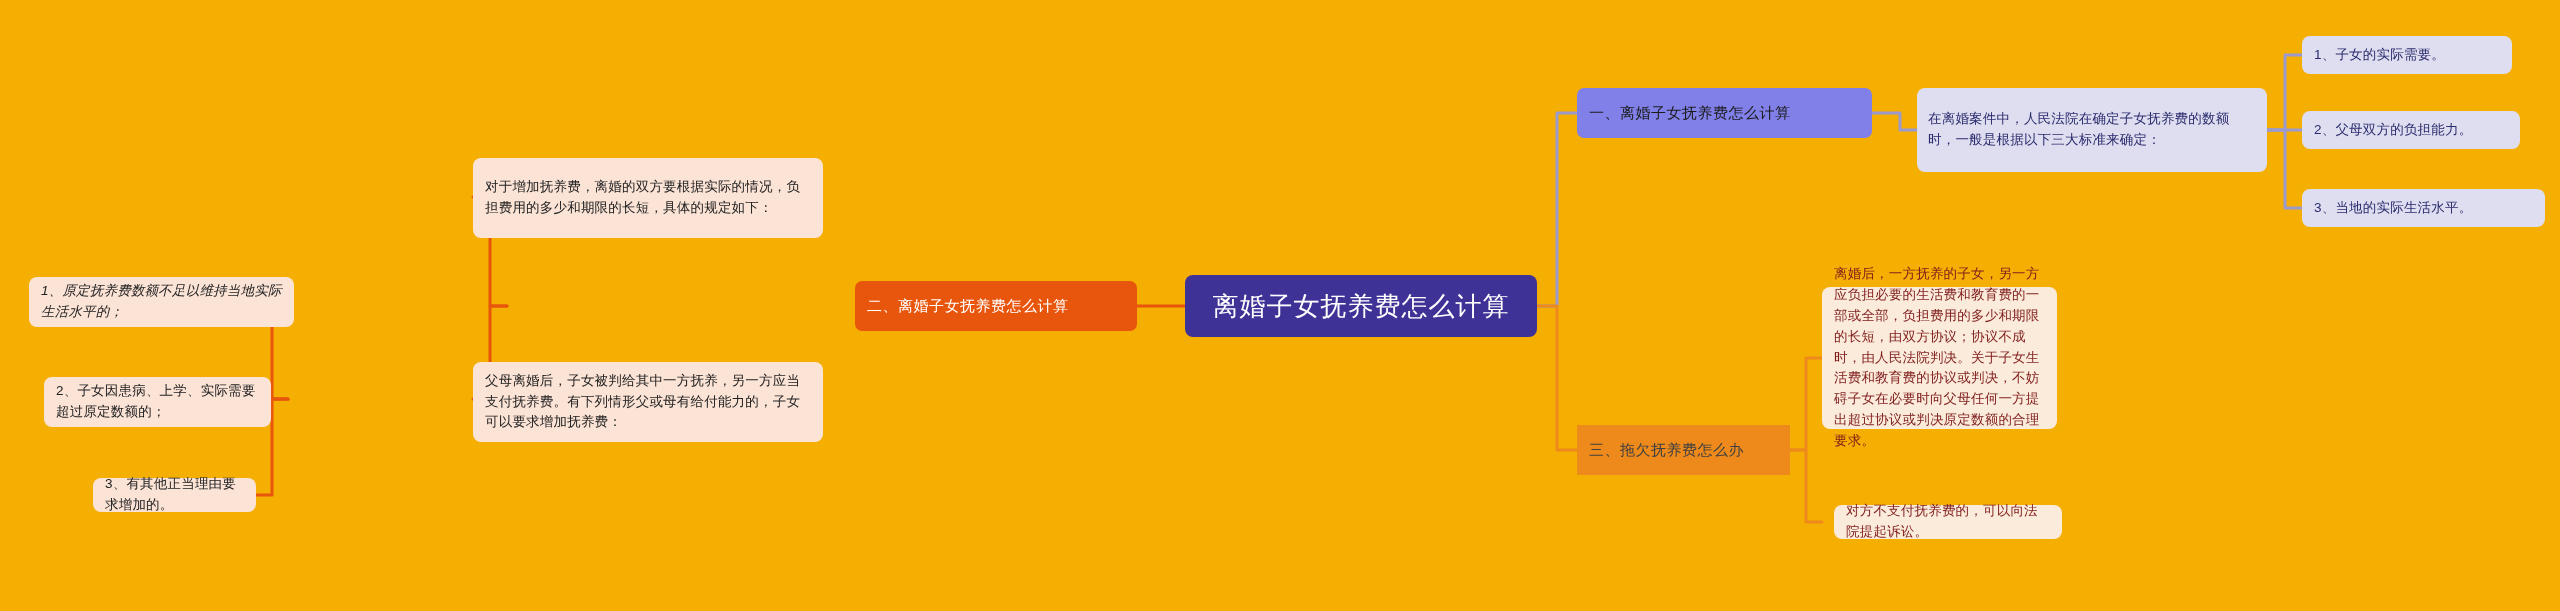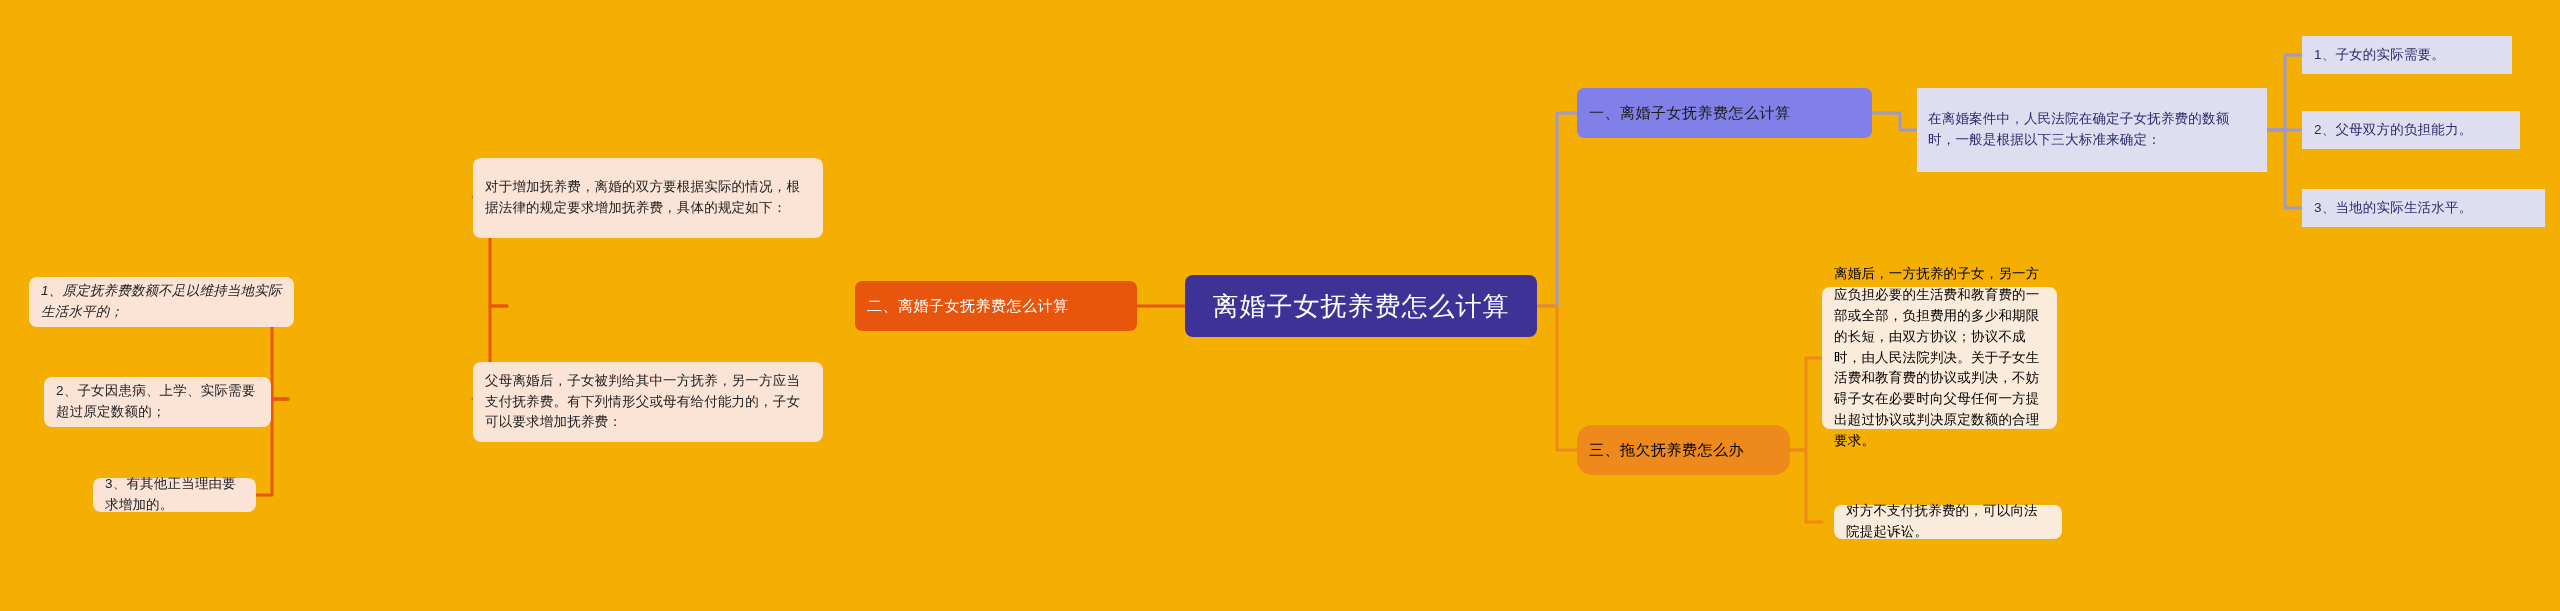--- a/index.html
+++ b/index.html
@@ -66,53 +66,53 @@
     border-radius: 7px;
     color: #FFFFFF;
     font-size: 15px;
     line-height: 1.3;
     padding: 6px 12px;
     letter-spacing: .5px;
   }
   
   .n-b3 {
     background: #EE8A1B;
-    border-radius: 15px;
-    color: #000000;
+    border-radius: 1px;
+    color: #404040;
     font-size: 15px;
     line-height: 1.3;
     padding: 6px 12px;
     letter-spacing: .5px;
   }
 
   
   .n-lav {
     background: #DEDEF0;
-    border-radius: 0;
+    border-radius: 8px;
     color: #2B2B6E;
     font-size: 13.5px;
     line-height: 1.55;
     padding: 7px 12px;
     letter-spacing: .2px;
   }
   
   .n-peach {
     background: #FBE3D6;
     border-radius: 8px;
     color: #222222;
     font-size: 13.5px;
     line-height: 1.55;
     padding: 7px 12px;
     letter-spacing: .2px;
   }
   
   .n-cream {
     background: #FBEBDA;
     border-radius: 8px;
-    color: #000000;
+    color: #7f1d1d;
     font-size: 13.5px;
     line-height: 1.55;
     padding: 7px 12px;
     letter-spacing: .2px;
   }
 </style>
 </head>
 <body>
 
 <div id="root">
@@ -164,21 +164,21 @@
 
   <div class="node n-lav" style="left:2302px; top:189px; width:243px; height:38px;">
     <span class="txt">3、当地的实际生活水平。</span>
   </div>
 
   <div class="node n-b2" style="left:855px; top:281px; width:282px; height:50px;">
     <span class="txt">二、离婚子女抚养费怎么计算</span>
   </div>
 
   <div class="node n-peach" style="left:473px; top:158px; width:350px; height:80px;">
-    <span class="txt">对于增加抚养费，离婚的双方要根据实际的情况，根据法律的规定要求增加抚养费，具体的规定如下：</span>
+    <span class="txt">对于增加抚养费，离婚的双方要根据实际的情况，负担费用的多少和期限的长短，具体的规定如下：</span>
   </div>
 
   <div class="node n-peach" style="left:473px; top:362px; width:350px; height:80px;">
     <span class="txt">父母离婚后，子女被判给其中一方抚养，另一方应当支付抚养费。有下列情形父或母有给付能力的，子女可以要求增加抚养费：</span>
   </div>
 
   <div class="node n-peach" style="left:29px; top:277px; width:265px; height:50px;font-style:italic;">
     <span class="txt">1、原定抚养费数额不足以维持当地实际生活水平的；</span>
   </div>
 

